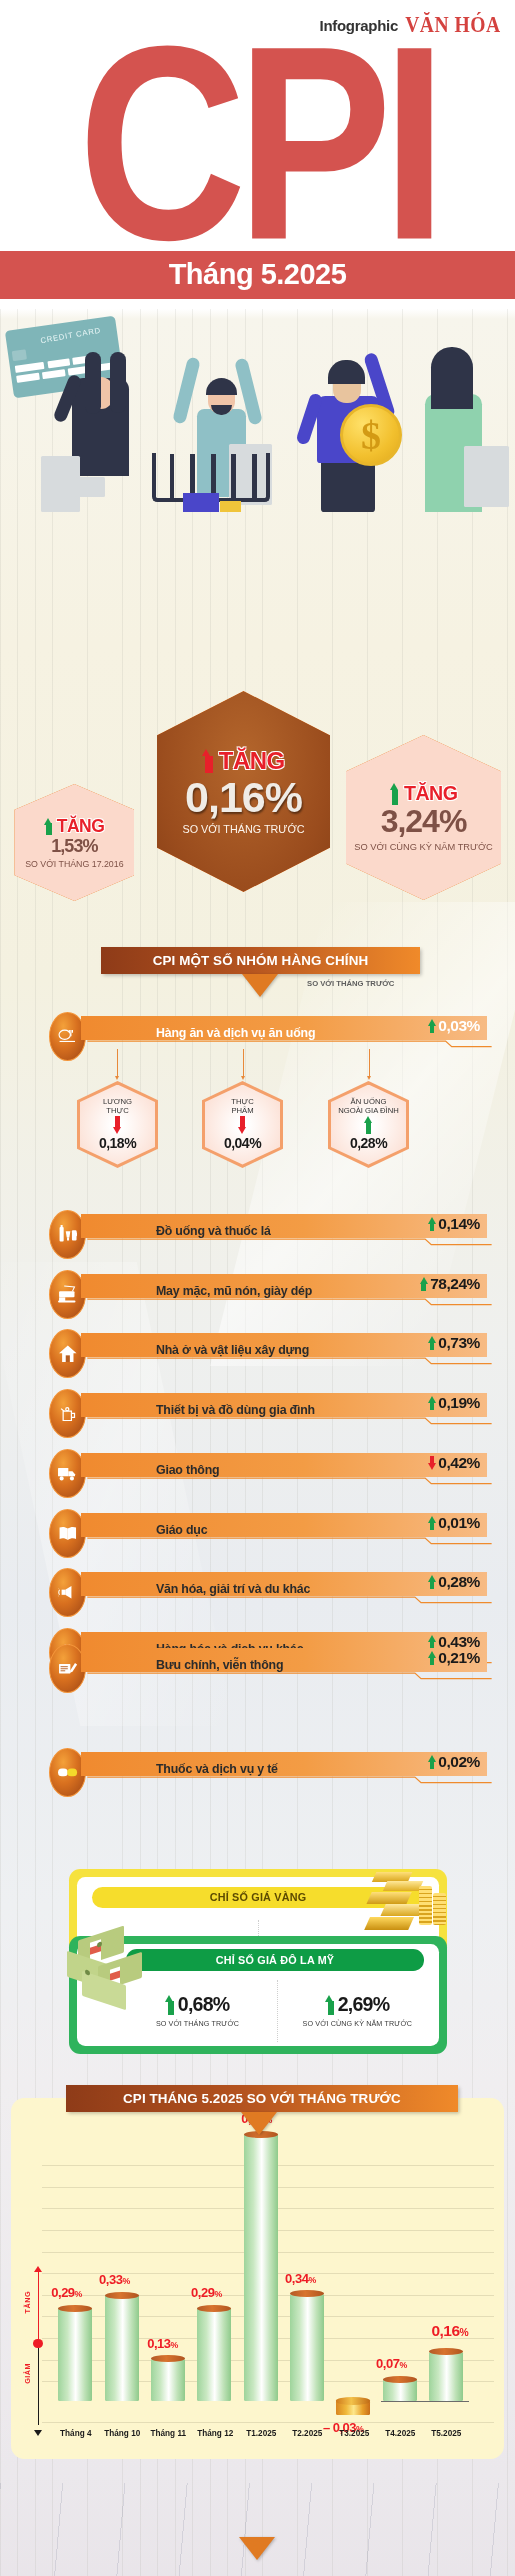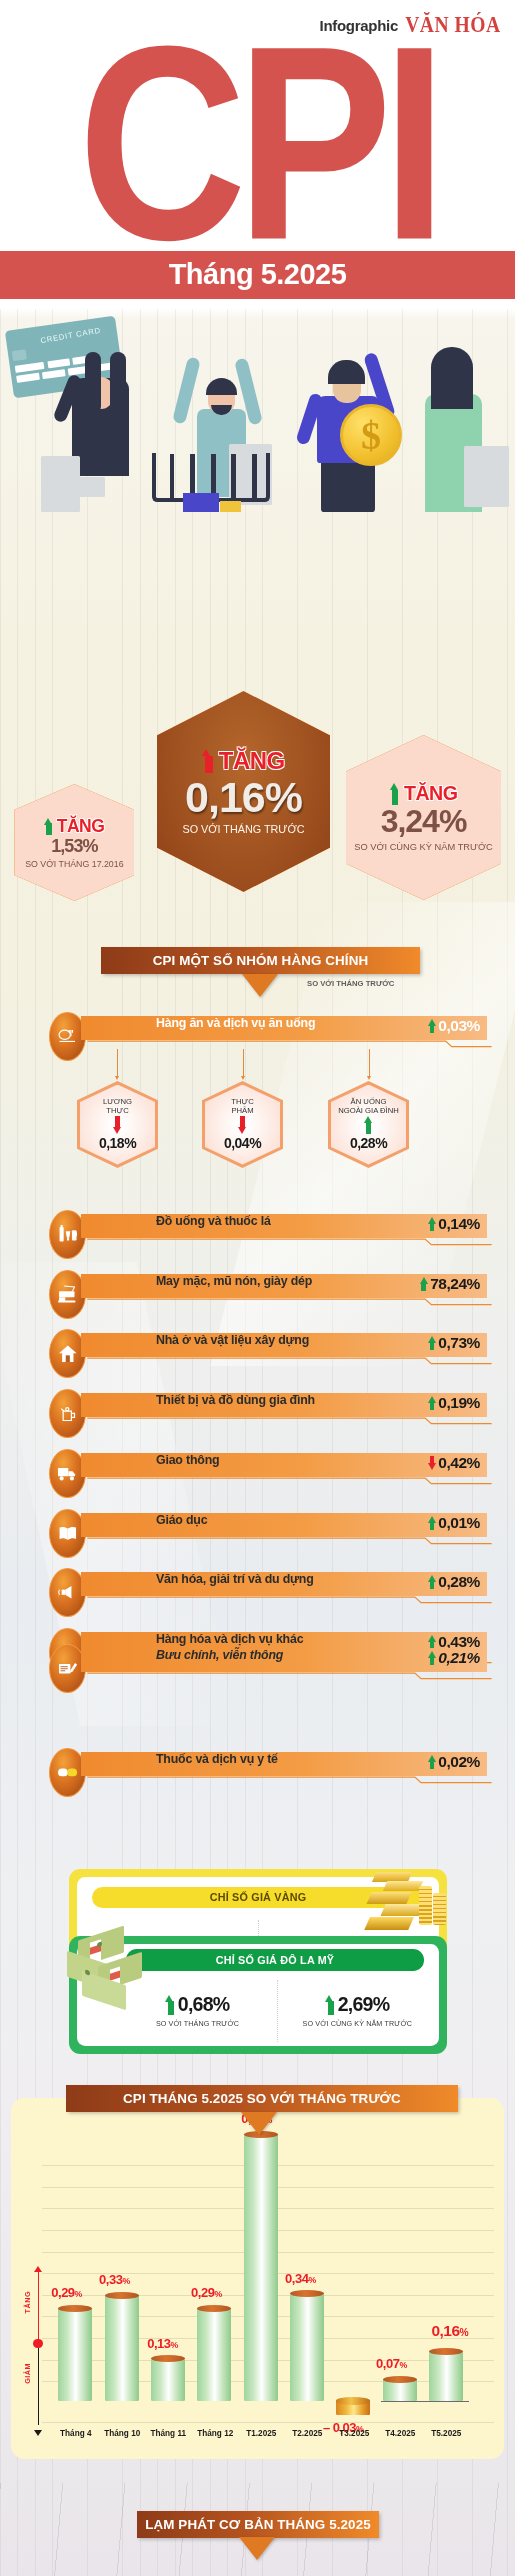--- a/index.html
+++ b/index.html
@@ -139,21 +139,21 @@
   
   .grp-row { position: absolute; left: 49px; width: 438px; height: 32px; }
   .grp-badge {
     position: absolute; left: 0; top: -4.1px; width: 37px; height: 49px; border-radius: 50%;
     background: radial-gradient(ellipse at 38% 28%, #f4a13a 0%, #d8701f 45%, #9c4414 100%);
     border: 1.5px solid #f3953a; display:flex; align-items:center; justify-content:center;
   }
   .grp-bar {
     position: absolute; left: 32px; right: 0; top: 0; height: 24px;
     background: linear-gradient(90deg, #f08a2f 0%, #f39c45 55%, #f7bb84 100%);
-    display: flex; align-items: flex-start;
+    display: flex; align-items: flex-end;
   }
   .grp-label { margin-left: 75px; font-size: 12.4px; font-weight: bold; color: #2b2b2b; letter-spacing:-0.2px; }
   .grp-bar.dark .grp-label { color: #ffffff; }
   .grp-val { position: absolute; right: 7.2px; top: 1px; display:flex; align-items:center; gap:3.1px;
              font-size: 15.5px; font-weight: bold; color: #1a1a1a; letter-spacing:-0.5px; }
   .grp-bar.dark .grp-val { color: #ffffff; }
   .grp-underline { position:absolute; left: 37px; right: 1px; top: 24px; height: 8.2px; }
   .grp-underline svg { display:block; }
 
   
@@ -561,21 +561,21 @@
   <div class="grp-row" style="top:1572px;">
     <div class="grp-badge">
       <svg width="19.6" height="16.5" viewBox="0 0 38 32" fill="#fff">
         <path d="M14 11 L26 4 v24 l-12 -7 z"></path>
           <rect x="7" y="11" width="7" height="10"></rect>
         <path d="M3 11 q-3 5 0 10" stroke="#fff" stroke-width="2" fill="none"></path>
         <path d="M0 8 q-4 8 0 16" stroke="#fff" stroke-width="2" fill="none"></path>
       </svg>
     </div>
     <div class="grp-bar">
-      <span class="grp-label">Văn hóa, giải trí và du dựng</span>
+      <span class="grp-label">Văn hóa, giải trí và du khác</span>
       <span class="grp-val">
         <span class="au" style="color:#19a14b;width:7.2px;height:14.4px">
             <i style="left:1.5px;top:5.2px;width:4.1px;height:9.3px"></i>
           </span>
         <span>0,28%</span>
       </span>
     </div>
     <div class="grp-underline">
       <svg width="407" height="8.2" viewBox="0 0 790 16">
           <path d="M0 2 L640 2 L652 13 L790 13" stroke="#ef8b2d" stroke-width="2.4" fill="none"></path>
@@ -602,21 +602,21 @@
         <span>0,43%</span>
       </span>
     </div>
     <div class="grp-underline">
       <svg width="407" height="8.2" viewBox="0 0 790 16">
           <path d="M0 2 L640 2 L652 13 L790 13" stroke="#ef8b2d" stroke-width="2.4" fill="none"></path>
         </svg>
     </div>
   </div>
 
-  <div class="grp-row" style="top:1648px;font-style:italic;">
+  <div class="grp-row" style="top:1648px;">
     <div class="grp-badge">
       <svg width="19.6" height="17.5" viewBox="0 0 38 34" fill="#fff">
         <rect x="2" y="8" width="22" height="18" rx="1"></rect>
         <path d="M5 13 h14 M5 17 h14 M5 21 h9" stroke="#b65e22" stroke-width="1.8"></path>
         <path d="M24 20 L33 6 l4 3 l-9 14 l-5 2z"></path>
       </svg>
     </div>
     <div class="grp-bar">
       <span class="grp-label">Bưu chính, viễn thông</span>
       <span class="grp-val">
@@ -827,19 +827,16 @@
       <div class="xlbl" style="left:323px;">T4.2025</div>
       <div class="xlbl" style="left:369px;">T5.2025</div>
     </div>
   </div>
 
   <div class="banner" style="left:66px;top:2085px;width:392px;">
     <span>CPI THÁNG 5.2025 SO VỚI THÁNG TRƯỚC</span>
   </div>
   <div class="banner-arrow" style="left:241px;top:2112px;"></div>
 
-  <div class="banner" style="left:137px;top:2511px;width:242px;">
-    <span>LẠM PHÁT CƠ BẢN THÁNG 5.2025</span>
-  </div>
   <div class="banner-arrow" style="left:239px;top:2537px;"></div>
 
 </div>
 
 
 </body></html>

